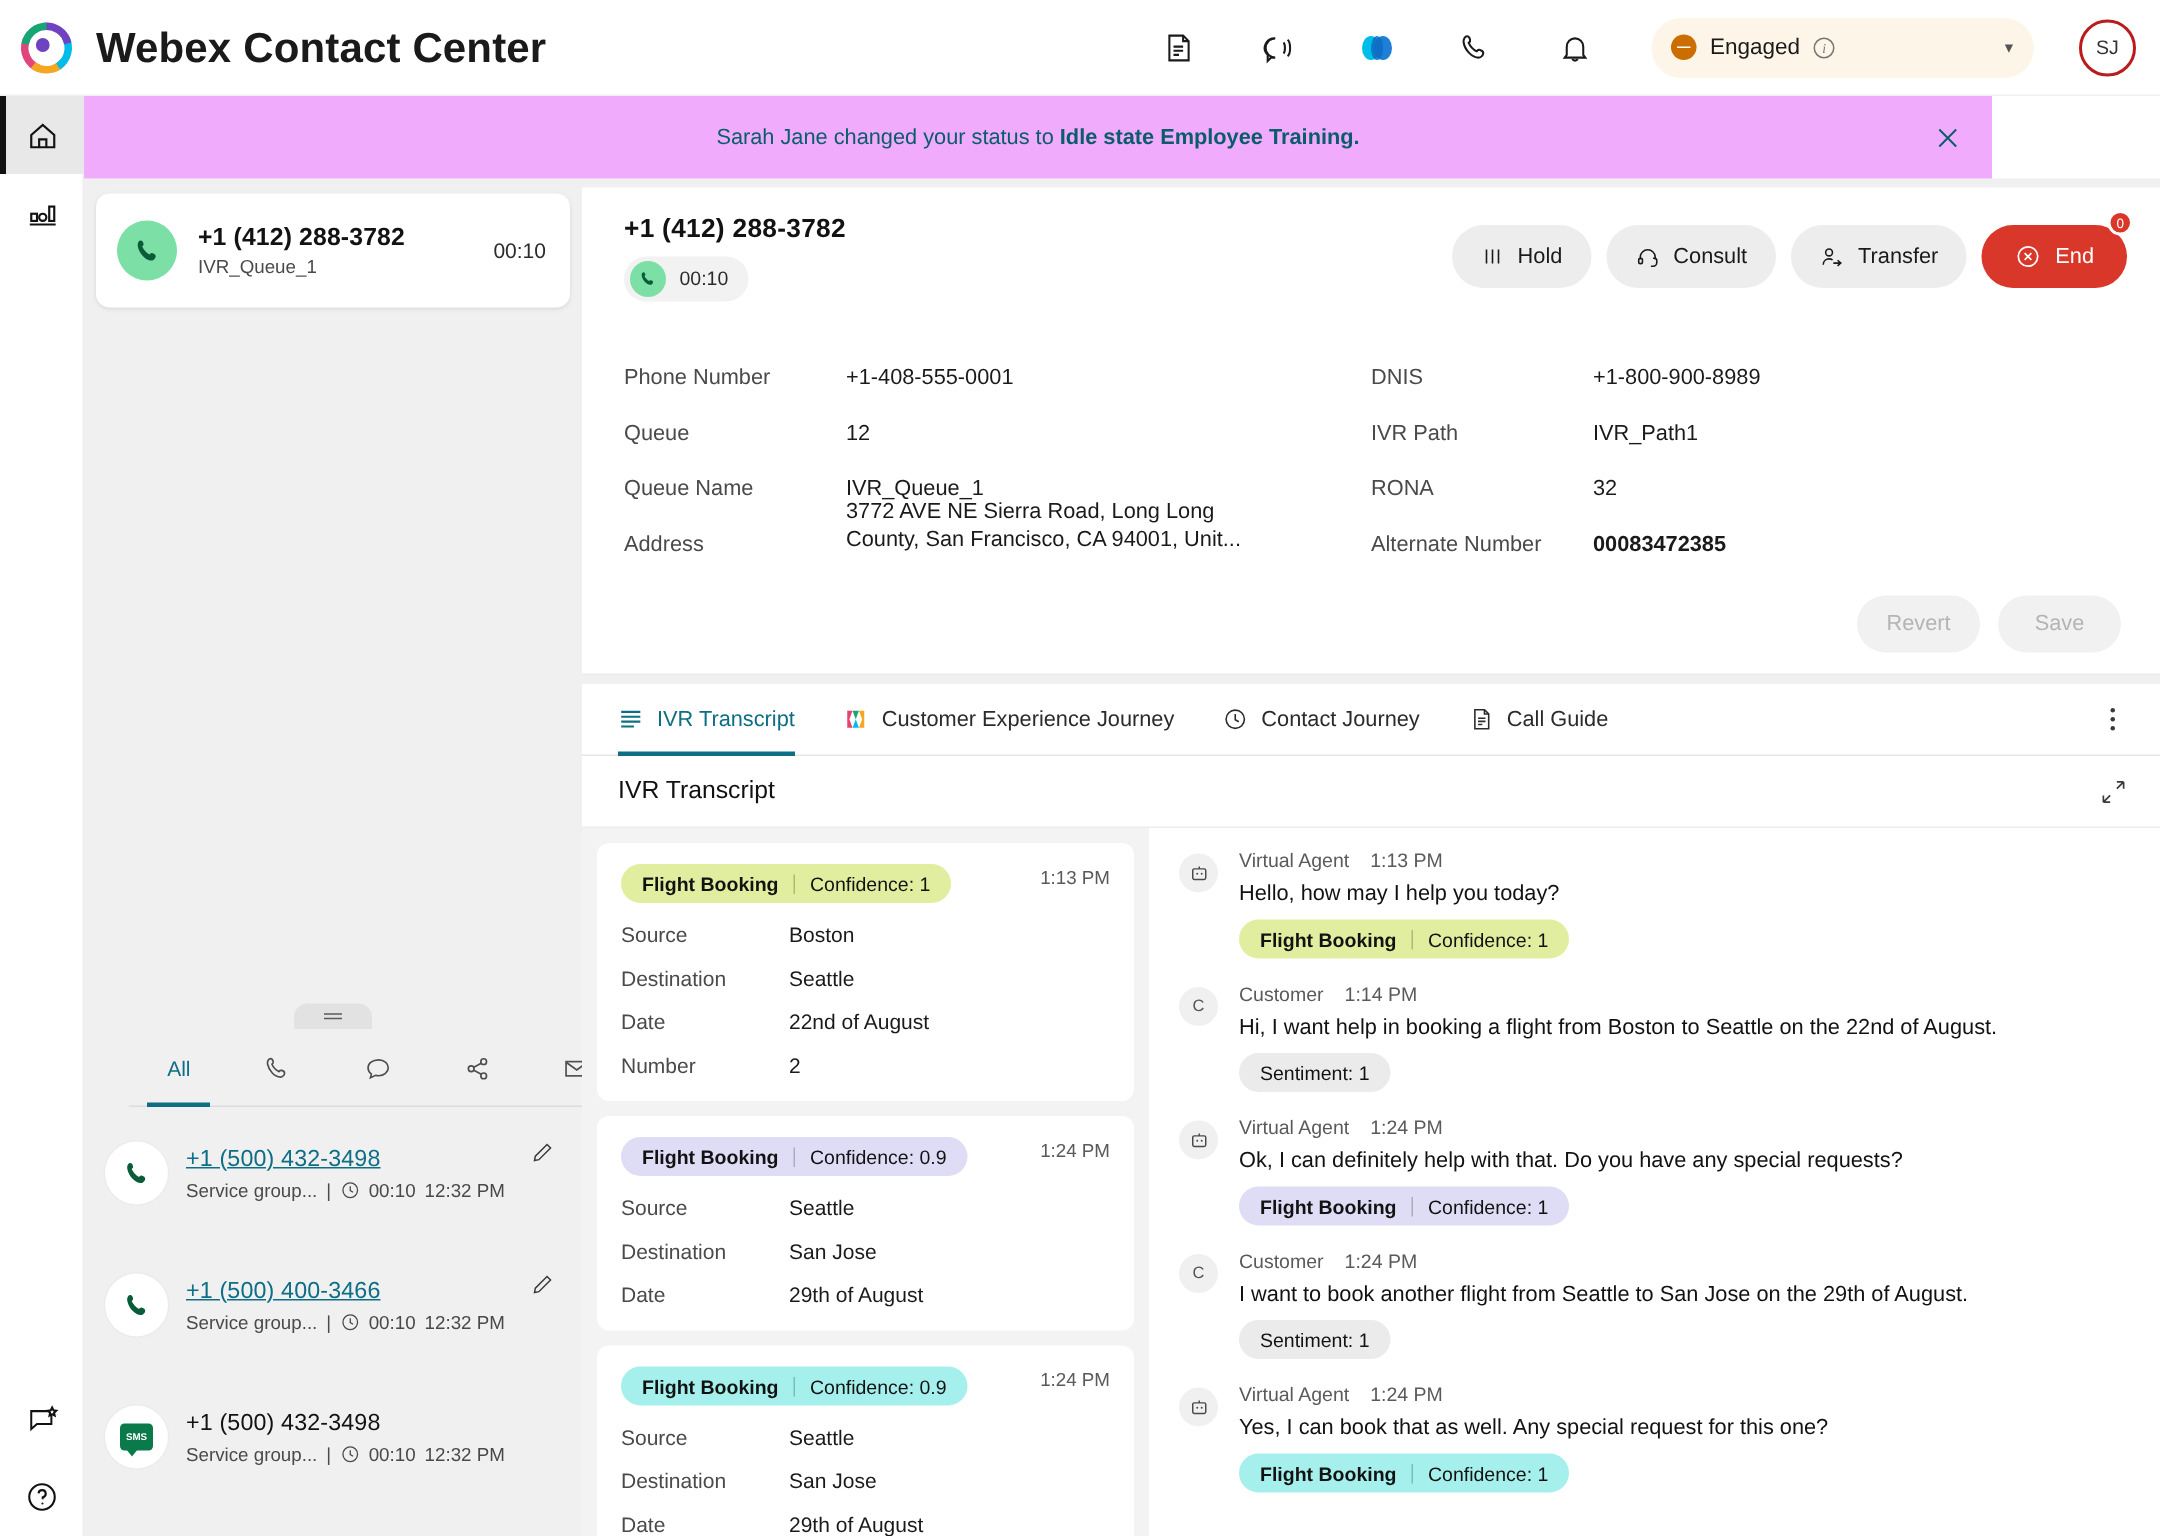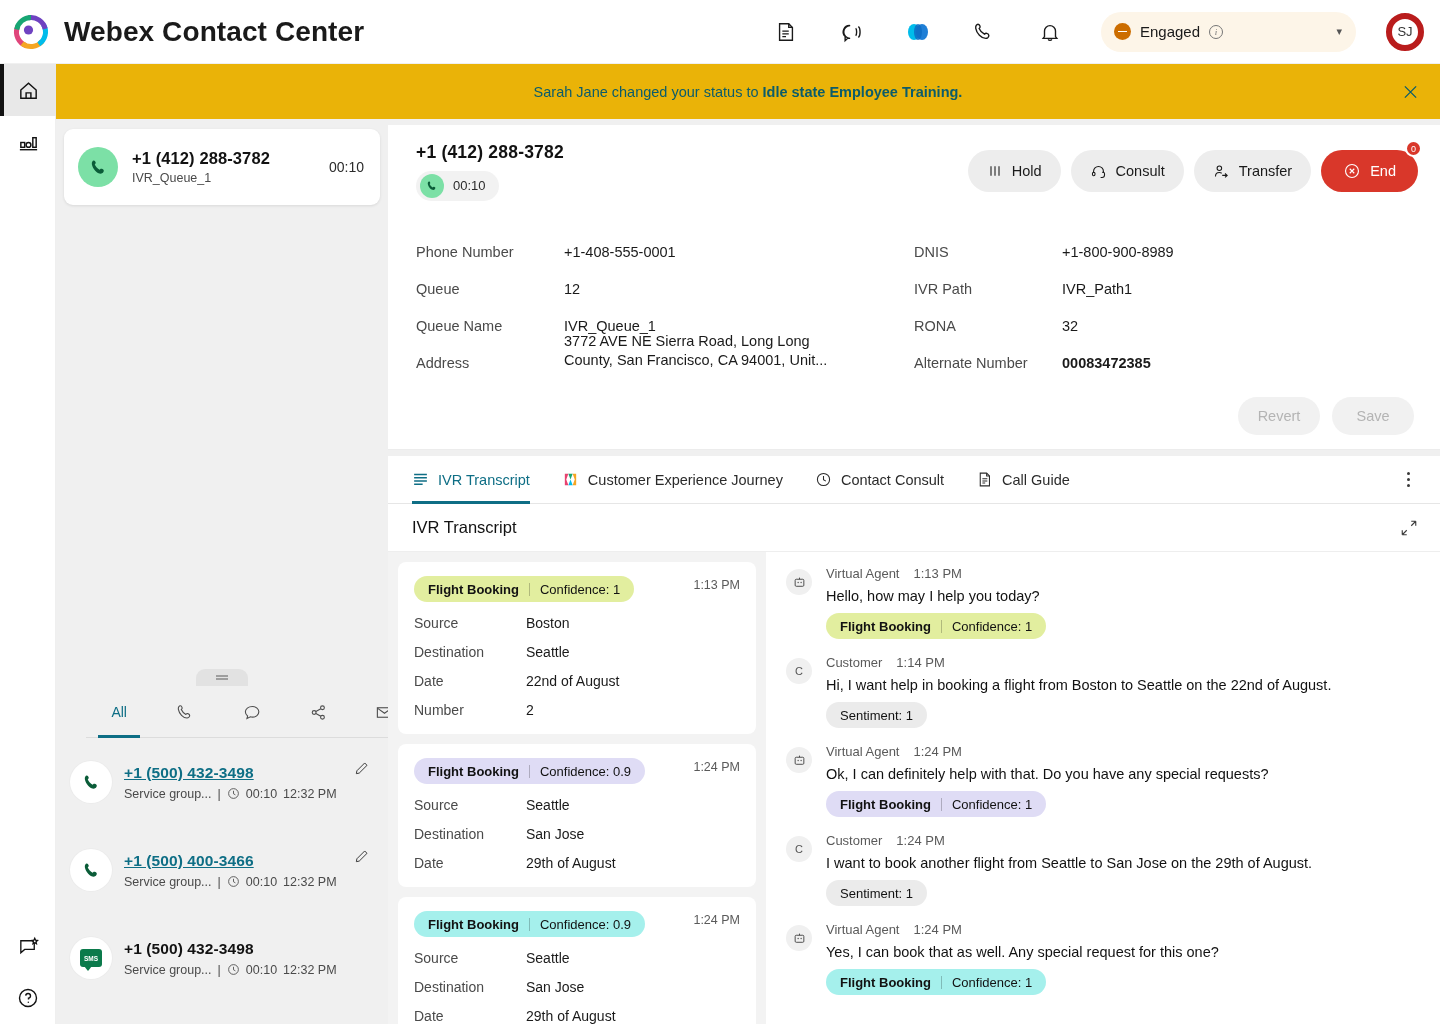--- a/index.html
+++ b/index.html
@@ -37,21 +37,21 @@
     display: flex; align-items: center; justify-content: center; flex: none;
   }
   .status-dot::after { content: ""; width: 9px; height: 1.8px; background: #fff; display: block; }
   .status-label { font-size: 15px; color: #1a1a1a; }
   .info-circle { width: 14px; height: 14px; border: 1.2px solid #767676; border-radius: 50%;
     font-size: 9px; line-height: 12px; text-align: center; color: #767676; font-style: italic; font-family: "Liberation Serif", serif; }
   .chev { margin-left: auto; font-size: 11px; color: #555; }
 
   .avatar {
     width: 38px; height: 38px; border-radius: 50%;
-    border: 6px solid #b91c1c; background: #fff;
+    border: 2px solid #b91c1c; background: #fff;
     display: flex; align-items: center; justify-content: center;
     font-size: 13px; color: #333; margin-left: 10px; cursor: pointer;
   }
 
   
   .rail {
     position: absolute; left: 0; top: 64px; width: 56px; height: 960px;
     background: #fff; border-right: 1px solid #efefef; z-index: 15;
   }
   .rail-item {
@@ -59,22 +59,22 @@
     cursor: pointer; position: relative;
   }
   .rail-item.active { background: #e8e8e8; }
   .rail-item.active::before {
     content: ""; position: absolute; left: 0; top: 0; bottom: 0; width: 4px; background: #121212;
   }
   .rail-bottom { position: absolute; bottom: 0; left: 0; width: 56px; }
 
   
   .banner {
-    position: absolute; top: 64px; left: 56px; width: 1384px; height: 55px;
-    background: #eab308; display: flex; align-items: center; justify-content: center;
+    position: absolute; top: 64px; left: 56px; width: 1272px; height: 55px;
+    background: #f0abfc; display: flex; align-items: center; justify-content: center;
     z-index: 14;
   }
   .banner-text { font-size: 14.5px; color: #0b5c6b; }
   .banner-text b { font-weight: bold; }
   .banner-close {
     position: absolute; right: 16px; top: 50%; transform: translateY(-50%);
     font-size: 17px; color: #0b5c6b; cursor: pointer; padding: 6px;
   }
 
   
@@ -117,21 +117,21 @@
   }
 
   .tasklist { position: absolute; left: 0; top: 619px; width: 332px; bottom: 0; overflow: hidden; }
   .trow { height: 88px; display: flex; align-items: center; padding: 0 18px 0 14px; cursor: pointer; }
   .trow-av {
     width: 42px; height: 42px; border-radius: 50%; background: #fff; flex: none;
     display: flex; align-items: center; justify-content: center;
     box-shadow: 0 0 0 1px rgba(0,0,0,.02);
   }
   .trow-body { margin-left: 12px; }
-  .trow-title { font-size: 15.5px; font-weight: bold; color: #0e6e85; text-decoration: underline; letter-spacing: .1px; }
+  .trow-title { font-size: 15.5px; font-weight: normal; color: #0e6e85; text-decoration: underline; letter-spacing: .1px; }
   .trow-title.plain { color: #121212; text-decoration: none; }
   .trow-sub { font-size: 12.5px; color: #4a4a4a; margin-top: 5px; display: flex; align-items: center; gap: 6px; }
   .trow-edit { margin-left: auto; cursor: pointer; align-self: flex-start; margin-top: 22px; }
   .sms-badge {
     width: 22px; height: 18px; background: #0b7a4b; border-radius: 3px;
     display: flex; align-items: center; justify-content: center;
     font-size: 6.5px; color: #fff; font-weight: bold; position: relative;
   }
   .sms-badge::after {
     content: ""; position: absolute; bottom: -4px; left: 4px;
@@ -615,21 +615,21 @@
         </span>
         <span>Customer Experience Journey</span>
       </div>
       <div class="tab">
         <span>
           <svg width="17" height="17" viewBox="0 0 24 24" fill="none" stroke="#2b2b2b" stroke-width="1.5">
               <circle cx="12" cy="12" r="8.6"></circle>
               <path d="M12 7v5.4l3.3 1.9"></path>
             </svg>
         </span>
-        <span>Contact Consult</span>
+        <span>Contact Journey</span>
       </div>
       <div class="tab">
         <span>
           <svg width="17" height="17" viewBox="0 0 24 24" fill="none" stroke="#2b2b2b" stroke-width="1.5">
             <path d="M6 3h9l4 4v14H6z"></path>
               <path d="M15 3v4h4"></path>
               <path d="M9 11h7M9 14h7M9 17h4"></path>
           </svg>
         </span>
         <span>Call Guide</span>

